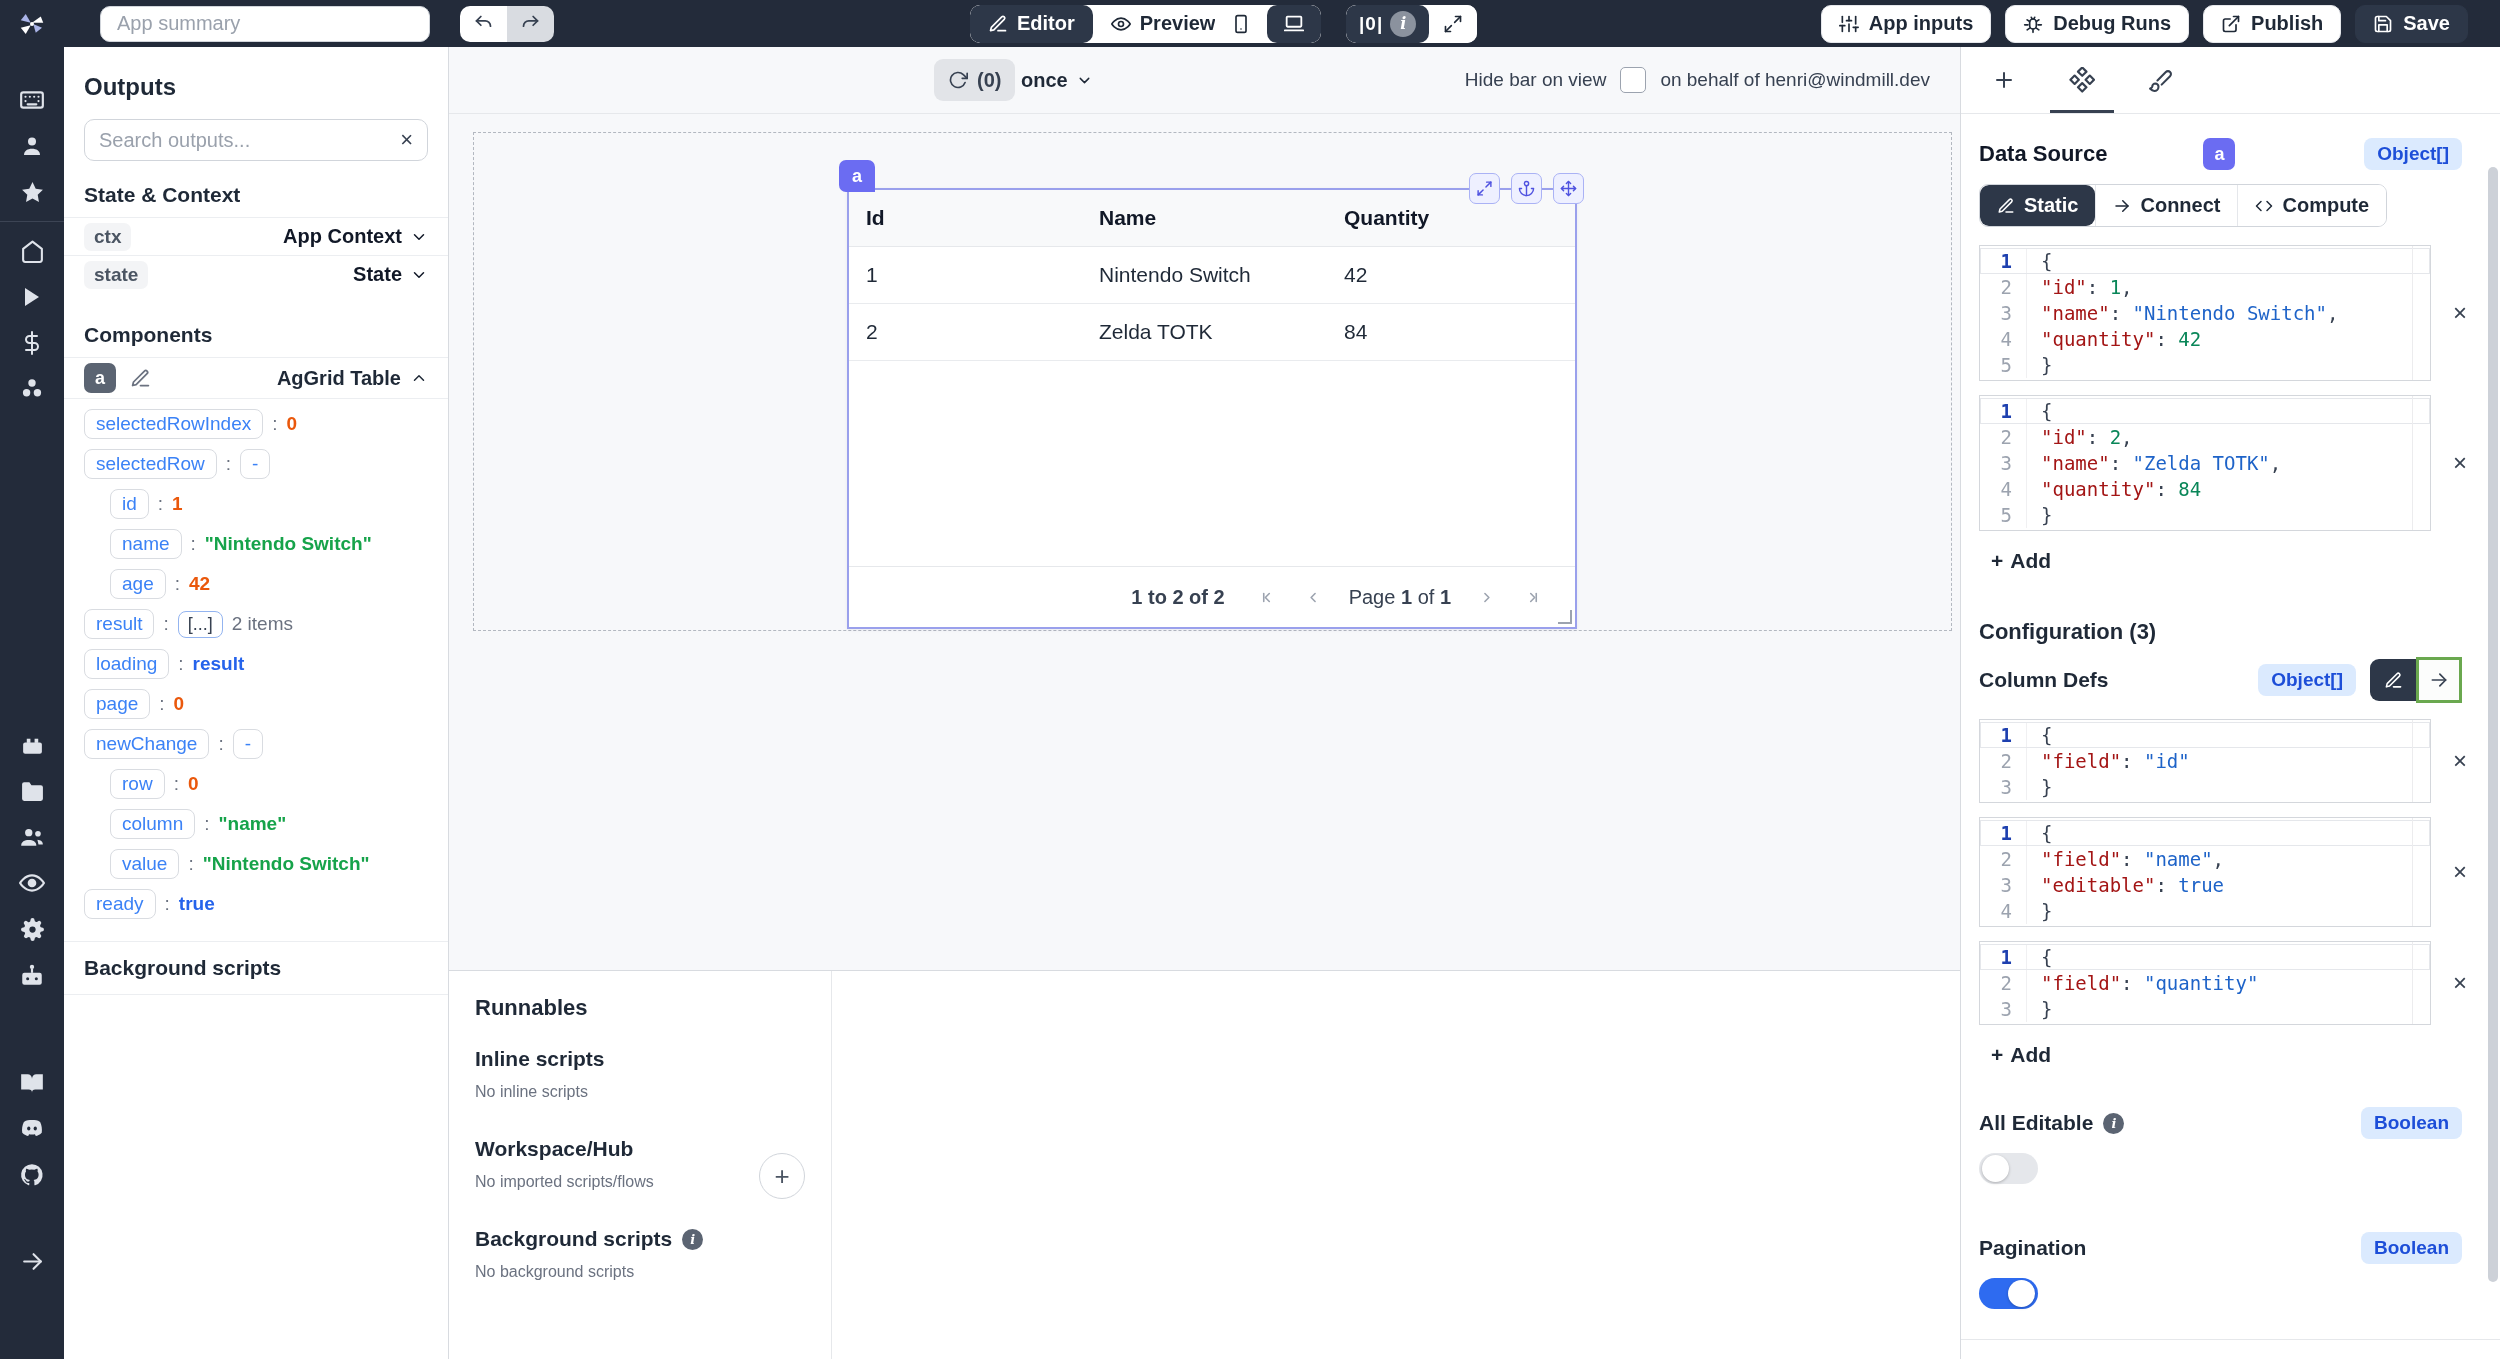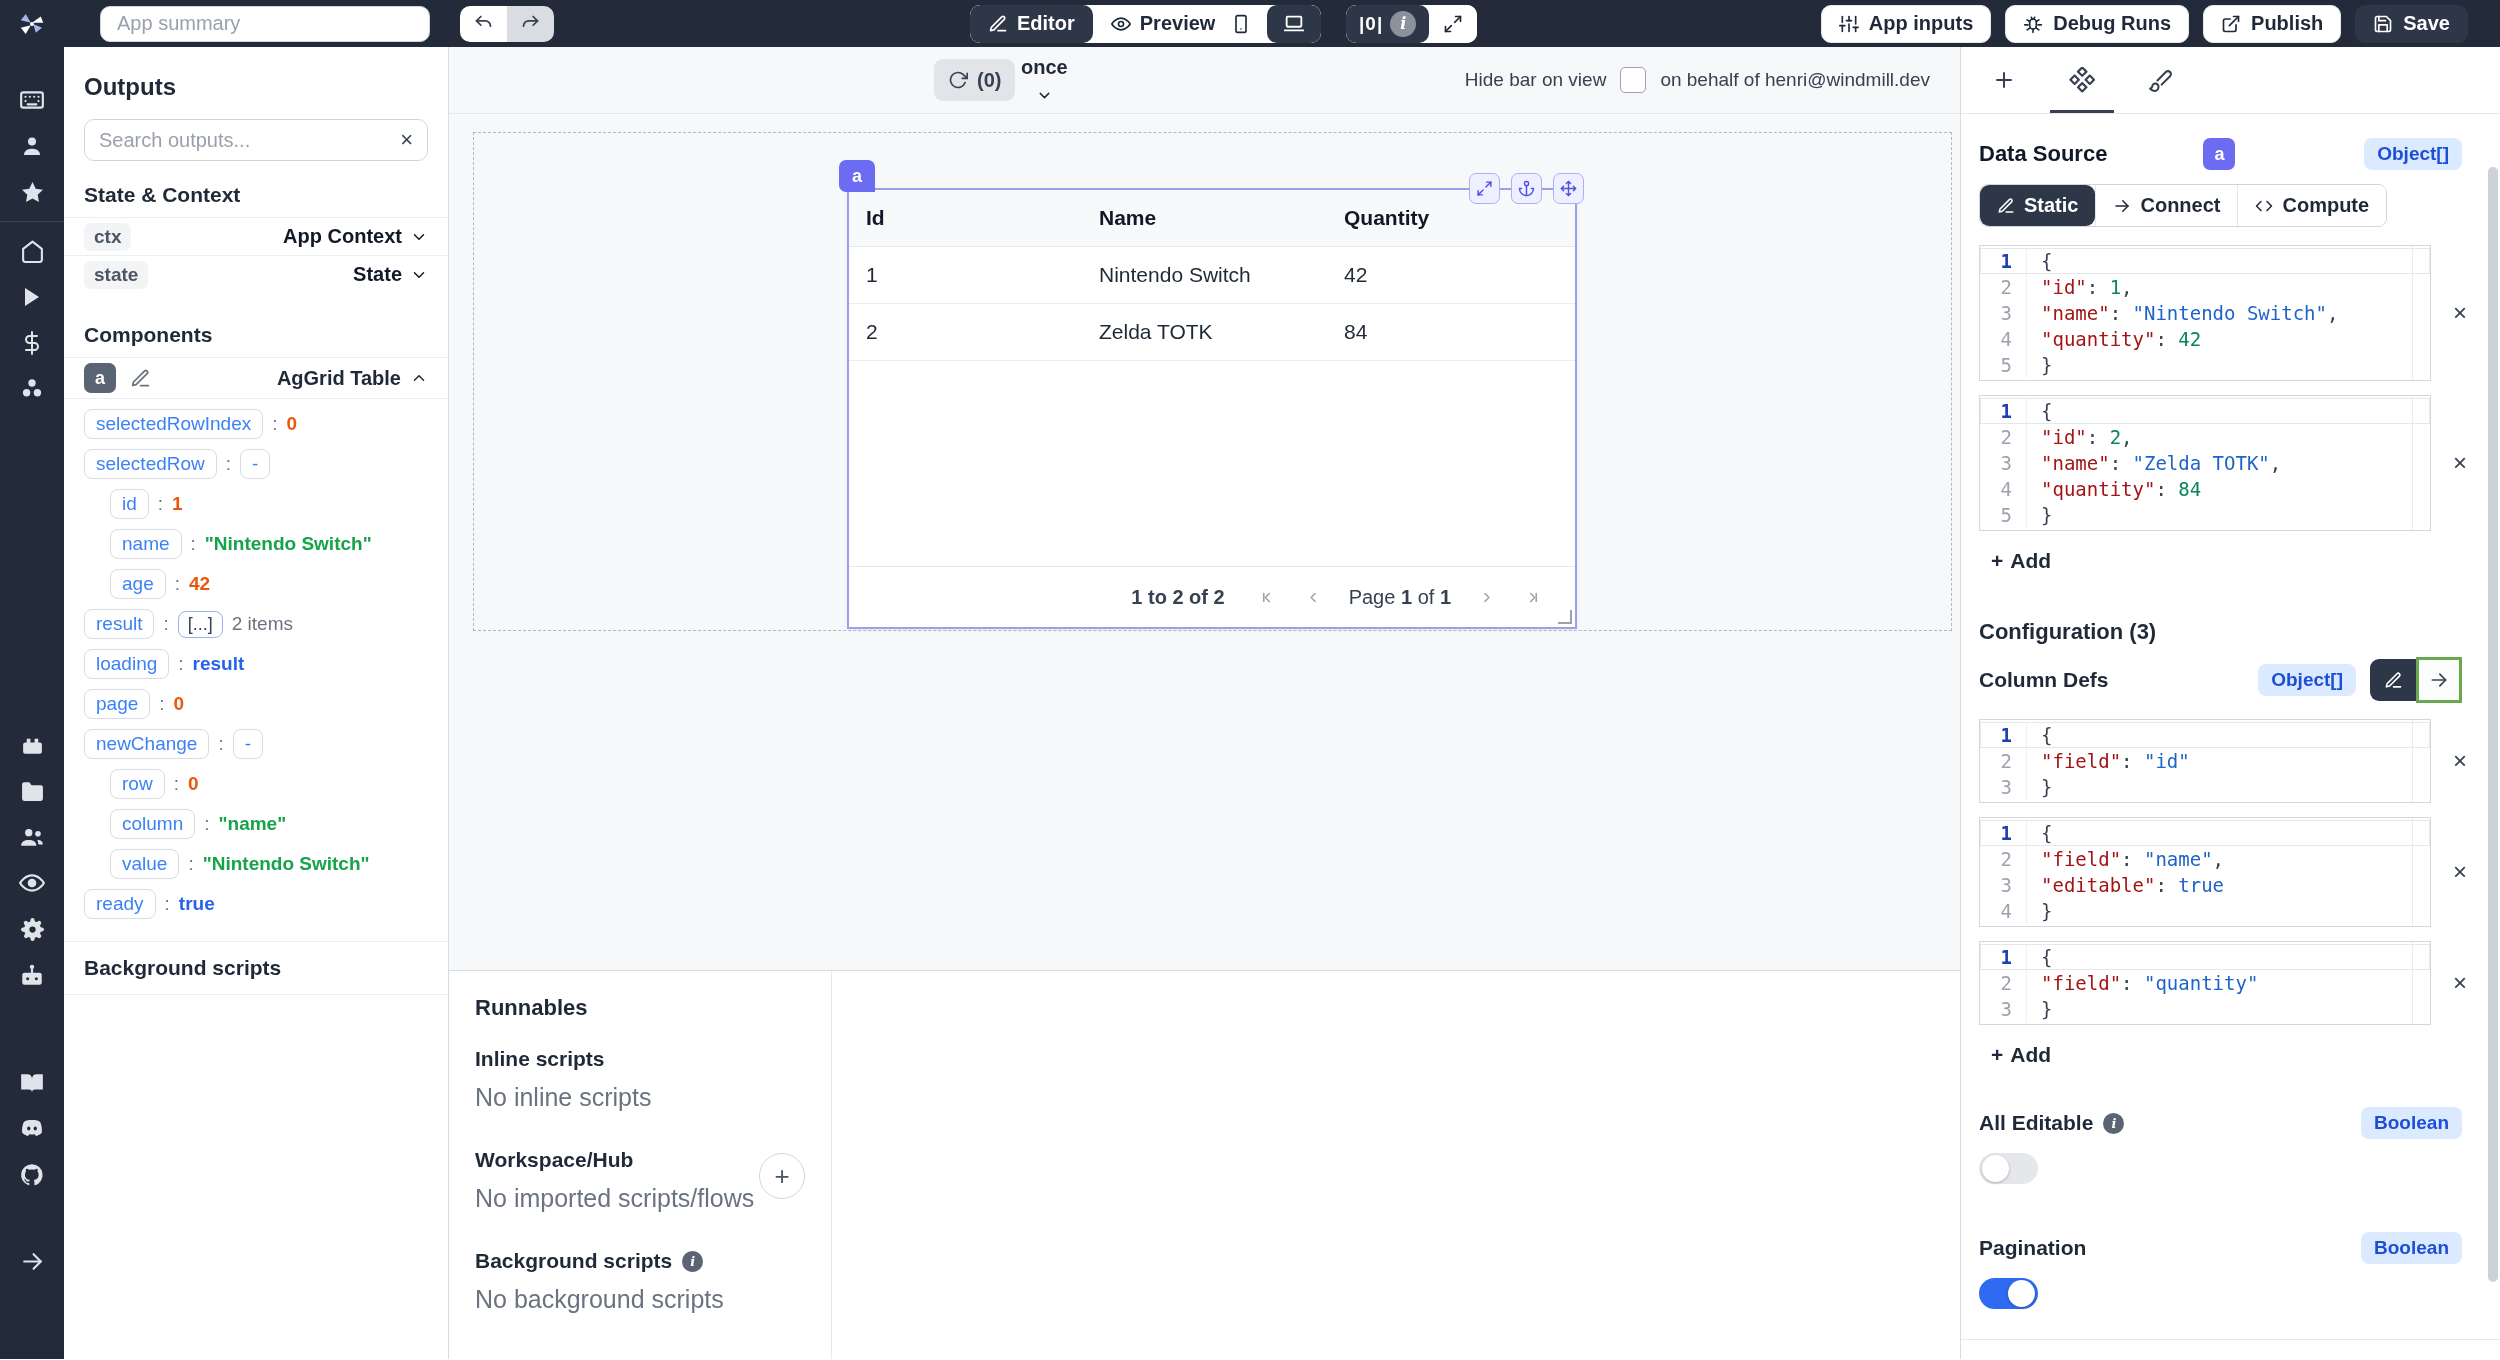--- a/index.html
+++ b/index.html
@@ -71,21 +71,21 @@
   .out-arr { border:1px solid #93b4f0; color:#374151; border-radius:8px; padding:2px 9px; font-size:18px; }
   .out-suffix { color:#6b7280; font-size:19px; }
   .bg-head { border-top:1px solid #eceef1; border-bottom:1px solid #eceef1; padding:14px 20px; font-size:21px; font-weight:700; margin-top:8px; }
 
   
   .canvas-col { flex:1; display:flex; flex-direction:column; min-width:0; }
   .canvas-toolbar { height:67px; background:#f7f8fa; border-bottom:1px solid #e6e8eb; position:relative; display:flex; align-items:center; }
   .refresh-btn { position:absolute; left:485px; display:flex; align-items:center; gap:9px; height:42px; padding:0 14px;
                  background:#e2e4e8; border:none; border-radius:9px; font-size:20px; font-weight:600; color:#374151; }
   .once-dd { position:absolute; left:572px; display:flex; align-items:center; gap:8px; background:none; border:none;
-             font-size:20px; font-weight:700; color:#1f2937;flex-direction:column; }
+             font-size:20px; font-weight:700; color:#1f2937; }
   .ct-right { position:absolute; right:30px; display:flex; align-items:center; gap:14px; font-size:19px; color:#374151; }
   .checkbox { width:26px; height:26px; border:1.5px solid #9ca3af; border-radius:5px; background:#fff; }
   .canvas { flex:1; background:#f7f8fa; position:relative; }
   .grid-dash { position:absolute; left:24px; top:18px; width:1479px; height:499px; border:1.5px dashed #b3b8c0; }
 
   
   .component { position:absolute; left:398px; top:74px; width:730px; height:441px; background:#fff;
                border:2px solid #9aa0ec; display:flex; flex-direction:column; box-shadow:0 1px 3px rgba(60,60,120,.08); }
   .comp-tag { position:absolute; left:-10px; top:-30px; width:36px; height:32px; background:#6b6cf2; color:#fff;
               border-radius:7px 7px 0 7px; font-size:18px; font-weight:700; display:flex; align-items:center; justify-content:center; }
@@ -102,21 +102,21 @@
   .pgbtn { background:none; border:none; color:#9ca3af; display:flex; }
   .page-lbl { color:#374151; }
   .rs-handle { position:absolute; right:3px; bottom:3px; width:14px; height:14px;
                border-right:2px solid #9ca3af; border-bottom:2px solid #9ca3af; }
 
   
   .run-row { height:389px; border-top:1px solid #d8dbe0; display:flex; background:#fff; }
   .run-left { width:383px; flex:none; border-right:1px solid #e6e8eb; padding:24px 26px; position:relative; }
   .run-title { font-size:22px; font-weight:700; margin-bottom:26px; }
   .run-sub { font-size:21px; font-weight:700; margin-bottom:12px; display:flex; align-items:center; gap:10px; }
-  .run-empty { font-size:25px; color:#6b7280; margin-bottom:36px; }
+  .run-empty { font-size:16px; color:#6b7280; margin-bottom:36px; }
   .plus-circle { position:absolute; right:26px; top:182px; width:46px; height:46px; border-radius:50%; background:#fff;
                  border:1px solid #d1d5db; color:#4b5563; font-size:26px; display:flex; align-items:center; justify-content:center; }
   .info-sm { width:21px; height:21px; border-radius:50%; background:#5b6472; color:#fff; font-size:13px; font-weight:700;
              display:inline-flex; align-items:center; justify-content:center; font-family:"DejaVu Serif", serif; font-style:italic; }
 
   
   .rightpanel { width:540px; flex:none; border-left:1px solid #d8dbe0; display:flex; flex-direction:column; position:relative; background:#fff; }
   .rp-tabs { height:67px; border-bottom:1px solid #e6e8eb; display:flex; align-items:center; padding-left:20px; gap:32px; position:relative; }
   .rp-tab { width:46px; height:66px; display:flex; align-items:center; justify-content:center; color:#374151; background:none; border:none; position:relative; }
   .rp-tab.active::after { content:""; position:absolute; left:-9px; right:-9px; bottom:0; height:3px; background:#374151; }

